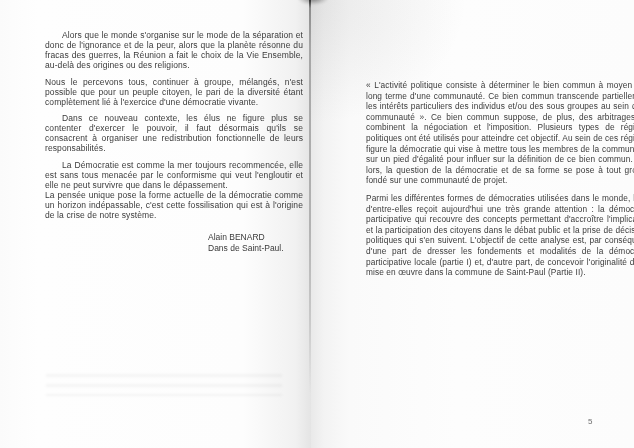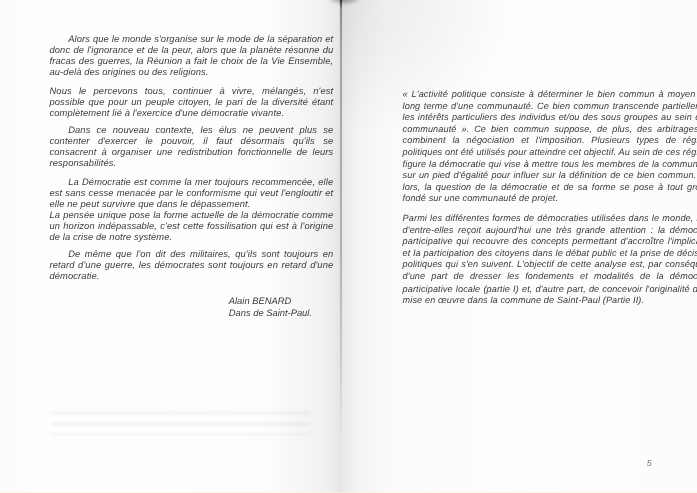--- a/index.html
+++ b/index.html
@@ -1,21 +1,20 @@
 <!DOCTYPE html>
 <html><head>
 <meta charset="utf-8">
 <style>
   html,body { margin:0; padding:0; }
   body { width:634px; height:448px; background:#efefef; font-family:"Liberation Sans", sans-serif; }
 
   .scan {
     position:relative; width:634px; height:448px; overflow:hidden;
-    background:#fef9c3;
-    font-style:italic;
+    background:#86efac;
   }
 
   .page { position:absolute; top:0; height:448px; }
 
   .page-left {
     left:0; width:311px;
     background: linear-gradient(90deg, #fbfbfb 0%, #fefefe 12%, #fdfdfd 78%, #f1f1f1 95%, #e4e4e4 100%);
   }
 
   .page-right {
@@ -79,25 +78,24 @@
 
   <div class="page page-left"></div>
   <div class="page page-right"></div>
 
   <div class="gutter"></div>
   <div class="gutter-smudge"></div>
   <div class="showthrough"></div>
 
   <div class="textblock text-left">
     <p class="ind">Alors que le monde s'organise sur le mode de la séparation et donc de l'ignorance et de la peur, alors que la planète résonne du fracas des guerres, la Réunion a fait le choix de la Vie Ensemble, au-delà des origines ou des religions.</p>
-    <p>Nous le percevons tous, continuer à vivre, mélangés, n'est possible que pour un peuple citoyen, le pari de la diversité étant complètement lié à l'exercice d'une démocratie vivante.</p>
-    <p class="ind">Dans ce nouveau contexte, les élus ne peuvent plus se contenter d'exercer le pouvoir, il faut désormais qu'ils se consacrent à organiser une redistribution fonctionnelle de leurs responsabilités.</p>
-    <p class="ind tight">La Démocratie est comme la mer toujours recommencée, elle est sans cesse menacée par le conformisme qui veut l'engloutir et elle ne peut survivre que dans le dépassement.</p>
+    <p>Nous le percevons tous, continuer à groupe, mélangés, n'est possible que pour un peuple citoyen, le pari de la diversité étant complètement lié à l'exercice d'une démocratie vivante.</p>
+    <p class="ind">Dans ce nouveau contexte, les élus ne figure plus se contenter d'exercer le pouvoir, il faut désormais qu'ils se consacrent à organiser une redistribution fonctionnelle de leurs responsabilités.</p>
+    <p class="ind tight">La Démocratie est comme la mer toujours recommencée, elle est sans tous menacée par le conformisme qui veut l'engloutir et elle ne peut survivre que dans le dépassement.</p>
     <p>La pensée unique pose la forme actuelle de la démocratie comme un horizon indépassable, c'est cette fossilisation qui est à l'origine de la crise de notre système.</p>
-    <p class="ind">De même que l'on dit des militaires, qu'ils sont toujours en retard d'une guerre, les démocrates sont toujours en retard d'une démocratie.</p>
     <div class="signature">
       <div>Alain BENARD</div>
       <div>Dans de Saint-Paul.</div>
     </div>
   </div>
 
   <div class="textblock text-right">
     <p>« L'activité politique consiste à déterminer le bien commun à moyen et à long terme d'une communauté. Ce bien commun transcende partiellement les intérêts particuliers des individus et/ou des sous groupes au sein de la communauté ». Ce bien commun suppose, de plus, des arbitrages qui combinent la négociation et l'imposition. Plusieurs types de régimes politiques ont été utilisés pour atteindre cet objectif. Au sein de ces régimes figure la démocratie qui vise à mettre tous les membres de la communauté sur un pied d'égalité pour influer sur la définition de ce bien commun. Dès lors, la question de la démocratie et de sa forme se pose à tout groupe fondé sur une communauté de projet.</p>
     <p>Parmi les différentes formes de démocraties utilisées dans le monde, l'une d'entre-elles reçoit aujourd'hui une très grande attention : la démocratie participative qui recouvre des concepts permettant d'accroître l'implication et la participation des citoyens dans le débat public et la prise de décisions politiques qui s'en suivent. L'objectif de cette analyse est, par conséquent, d'une part de dresser les fondements et modalités de la démocratie participative locale (partie I) et, d'autre part, de concevoir l'originalité de sa mise en œuvre dans la commune de Saint-Paul (Partie II).</p>
   </div>

